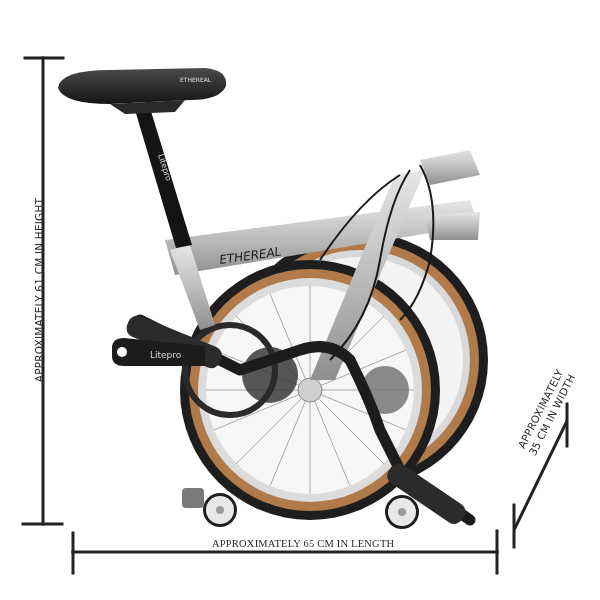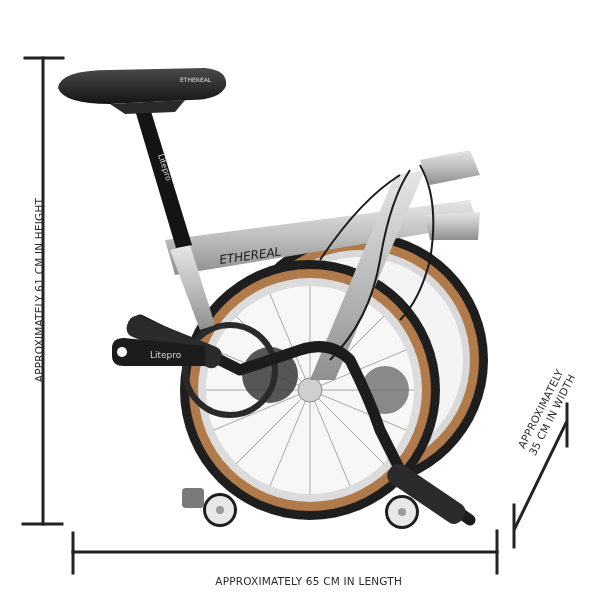--- a/index.html
+++ b/index.html
@@ -21,22 +21,22 @@
       text-transform: uppercase;
       font-weight: normal;
     }
     .label-height {
       left: 33px; top: 290px;
       transform-origin: 0 0;
       transform: translate(0, 0) rotate(-90deg) translate(-50%, 0);
       width: 240px; text-align: center;
     }
     .label-length {
-      left: 212px; top: 575px;
-      width: 190px; text-align: right;
+      left: 212px; top: 538px;
+      width: 190px; text-align: left; font-family: Liberation Serif, serif;
     }
     .label-width {
       left: 510px; top: 455px;
       transform-origin: 0 0;
       transform: rotate(-63deg);
       line-height: 13px;
       text-align: center;
       width: 110px;
     }
     .bike { position: absolute; left: 0; top: 0; width: 600px; height: 600px; }

